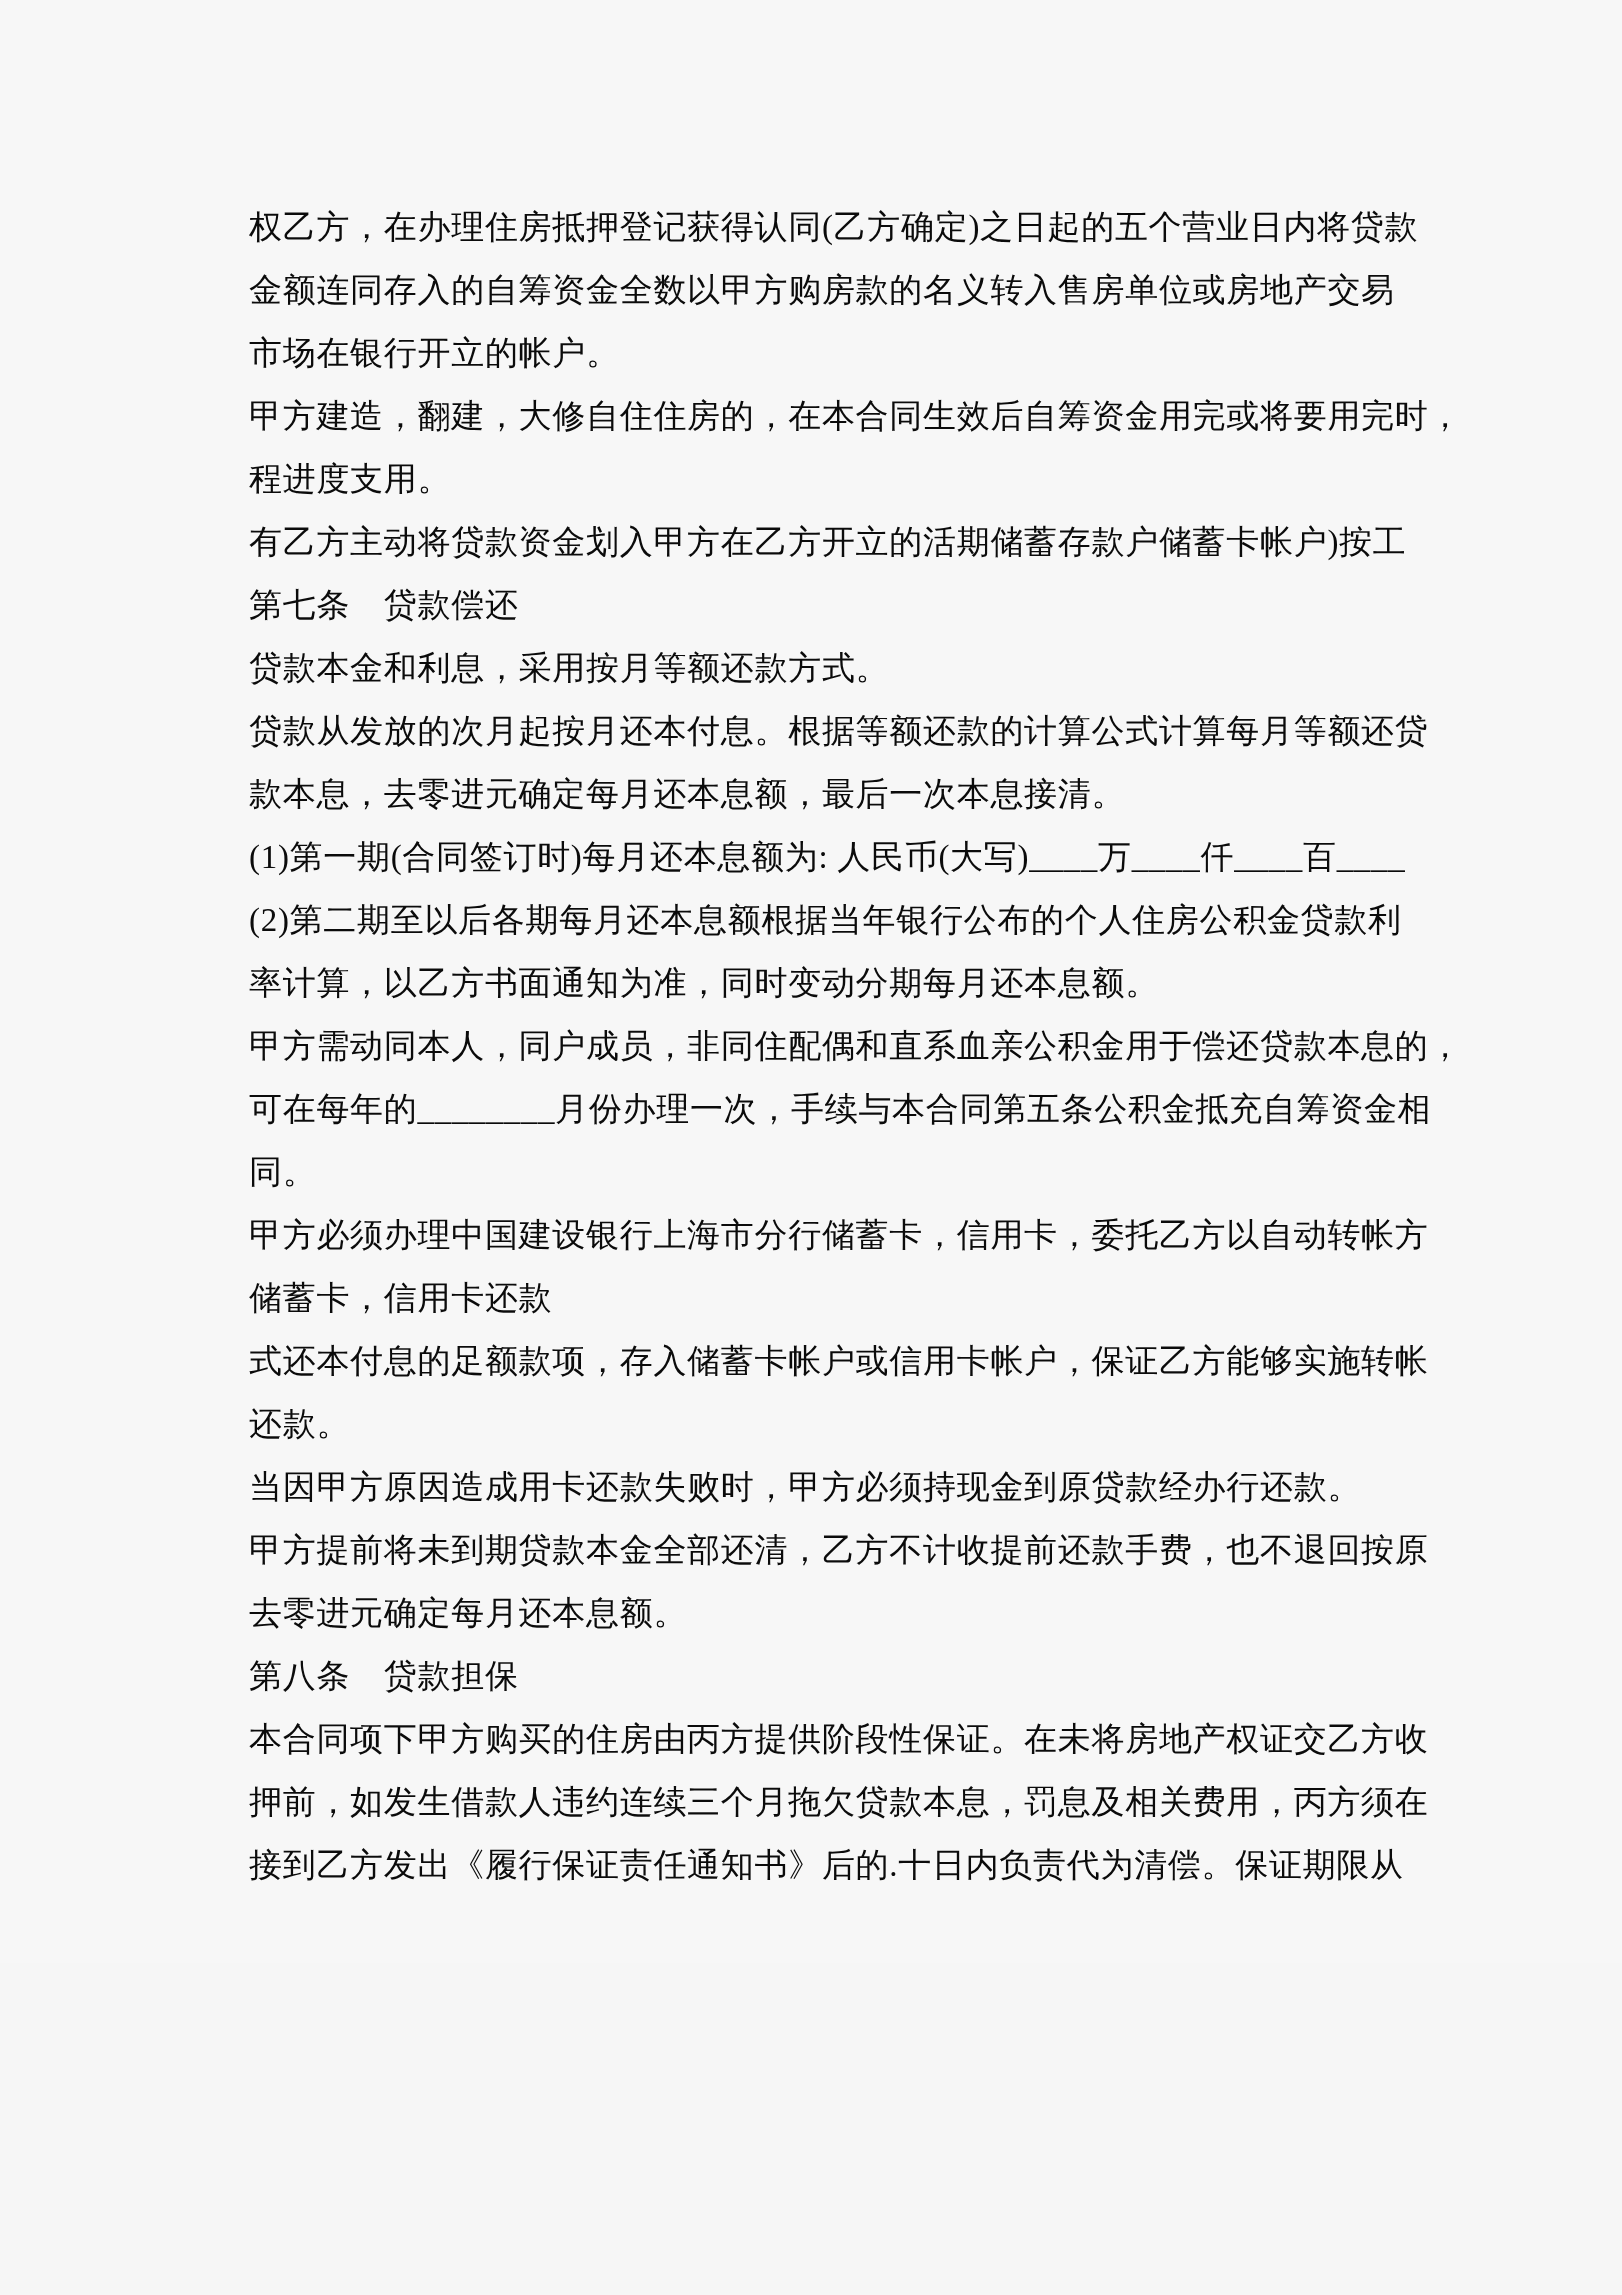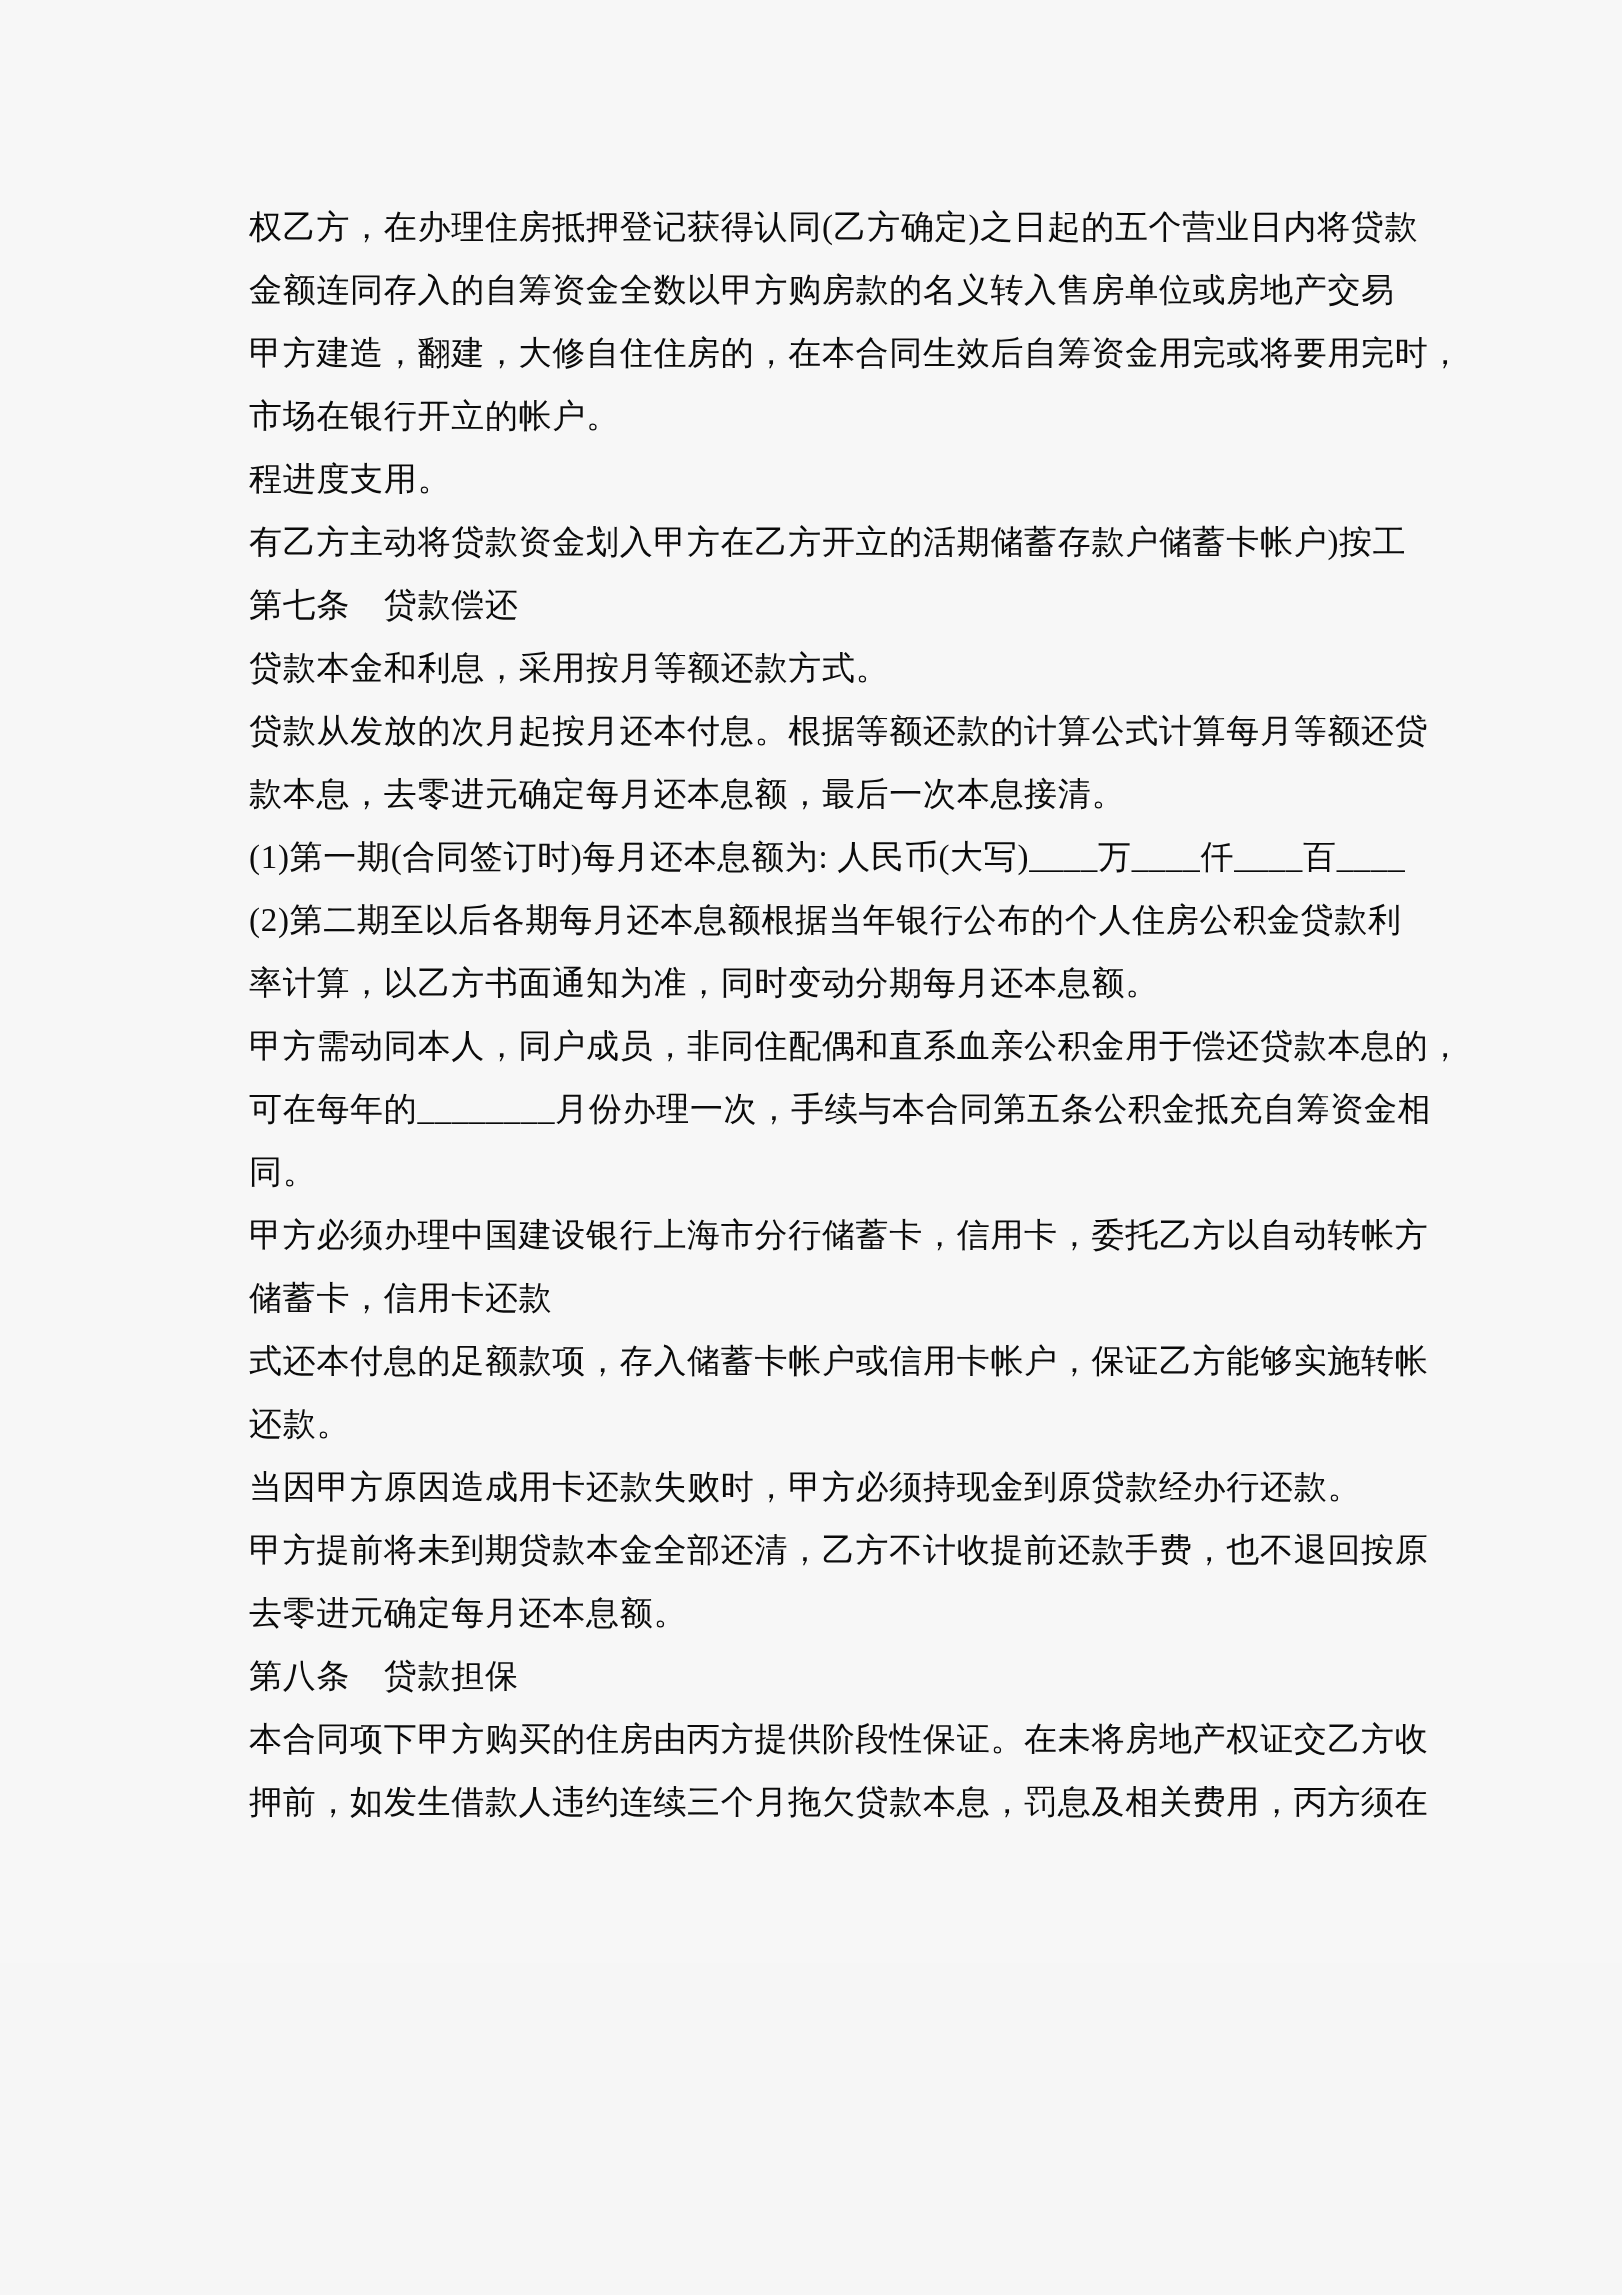--- a/index.html
+++ b/index.html
@@ -30,22 +30,22 @@
     font-weight: normal;
   }
 </style>
 </head>
 <body>
 
 <div class="page">
   <div class="text-block" id="text-block">
       <div class="line">权乙方，在办理住房抵押登记获得认同(乙方确定)之日起的五个营业日内将贷款</div>
       <div class="line">金额连同存入的自筹资金全数以甲方购房款的名义转入售房单位或房地产交易</div>
+      <div class="line">市场在银行开立的帐户。</div>
       <div class="line">甲方建造，翻建，大修自住住房的，在本合同生效后自筹资金用完或将要用完时，</div>
-      <div class="line">市场在银行开立的帐户。</div>
       <div class="line">程进度支用。</div>
       <div class="line">有乙方主动将贷款资金划入甲方在乙方开立的活期储蓄存款户储蓄卡帐户)按工</div>
       <div class="line">第七条　贷款偿还</div>
       <div class="line">贷款本金和利息，采用按月等额还款方式。</div>
       <div class="line">贷款从发放的次月起按月还本付息。根据等额还款的计算公式计算每月等额还贷</div>
       <div class="line">款本息，去零进元确定每月还本息额，最后一次本息接清。</div>
       <div class="line">(1)第一期(合同签订时)每月还本息额为: 人民币(大写)____万____仟____百____</div>
       <div class="line">(2)第二期至以后各期每月还本息额根据当年银行公布的个人住房公积金贷款利</div>
       <div class="line">率计算，以乙方书面通知为准，同时变动分期每月还本息额。</div>
       <div class="line">甲方需动同本人，同户成员，非同住配偶和直系血亲公积金用于偿还贷款本息的，</div>
@@ -54,15 +54,16 @@
       <div class="line">甲方必须办理中国建设银行上海市分行储蓄卡，信用卡，委托乙方以自动转帐方</div>
       <div class="line">储蓄卡，信用卡还款</div>
       <div class="line">式还本付息的足额款项，存入储蓄卡帐户或信用卡帐户，保证乙方能够实施转帐</div>
       <div class="line">还款。</div>
       <div class="line">当因甲方原因造成用卡还款失败时，甲方必须持现金到原贷款经办行还款。</div>
       <div class="line">甲方提前将未到期贷款本金全部还清，乙方不计收提前还款手费，也不退回按原</div>
       <div class="line">去零进元确定每月还本息额。</div>
       <div class="line">第八条　贷款担保</div>
       <div class="line">本合同项下甲方购买的住房由丙方提供阶段性保证。在未将房地产权证交乙方收</div>
       <div class="line">押前，如发生借款人违约连续三个月拖欠贷款本息，罚息及相关费用，丙方须在</div>
+      <div class="line">接到乙方发出《履行保证责任通知书》后的.十日内负责代为清偿。保证期限从</div>
     </div>
 </div>
 
 
 </body></html>

